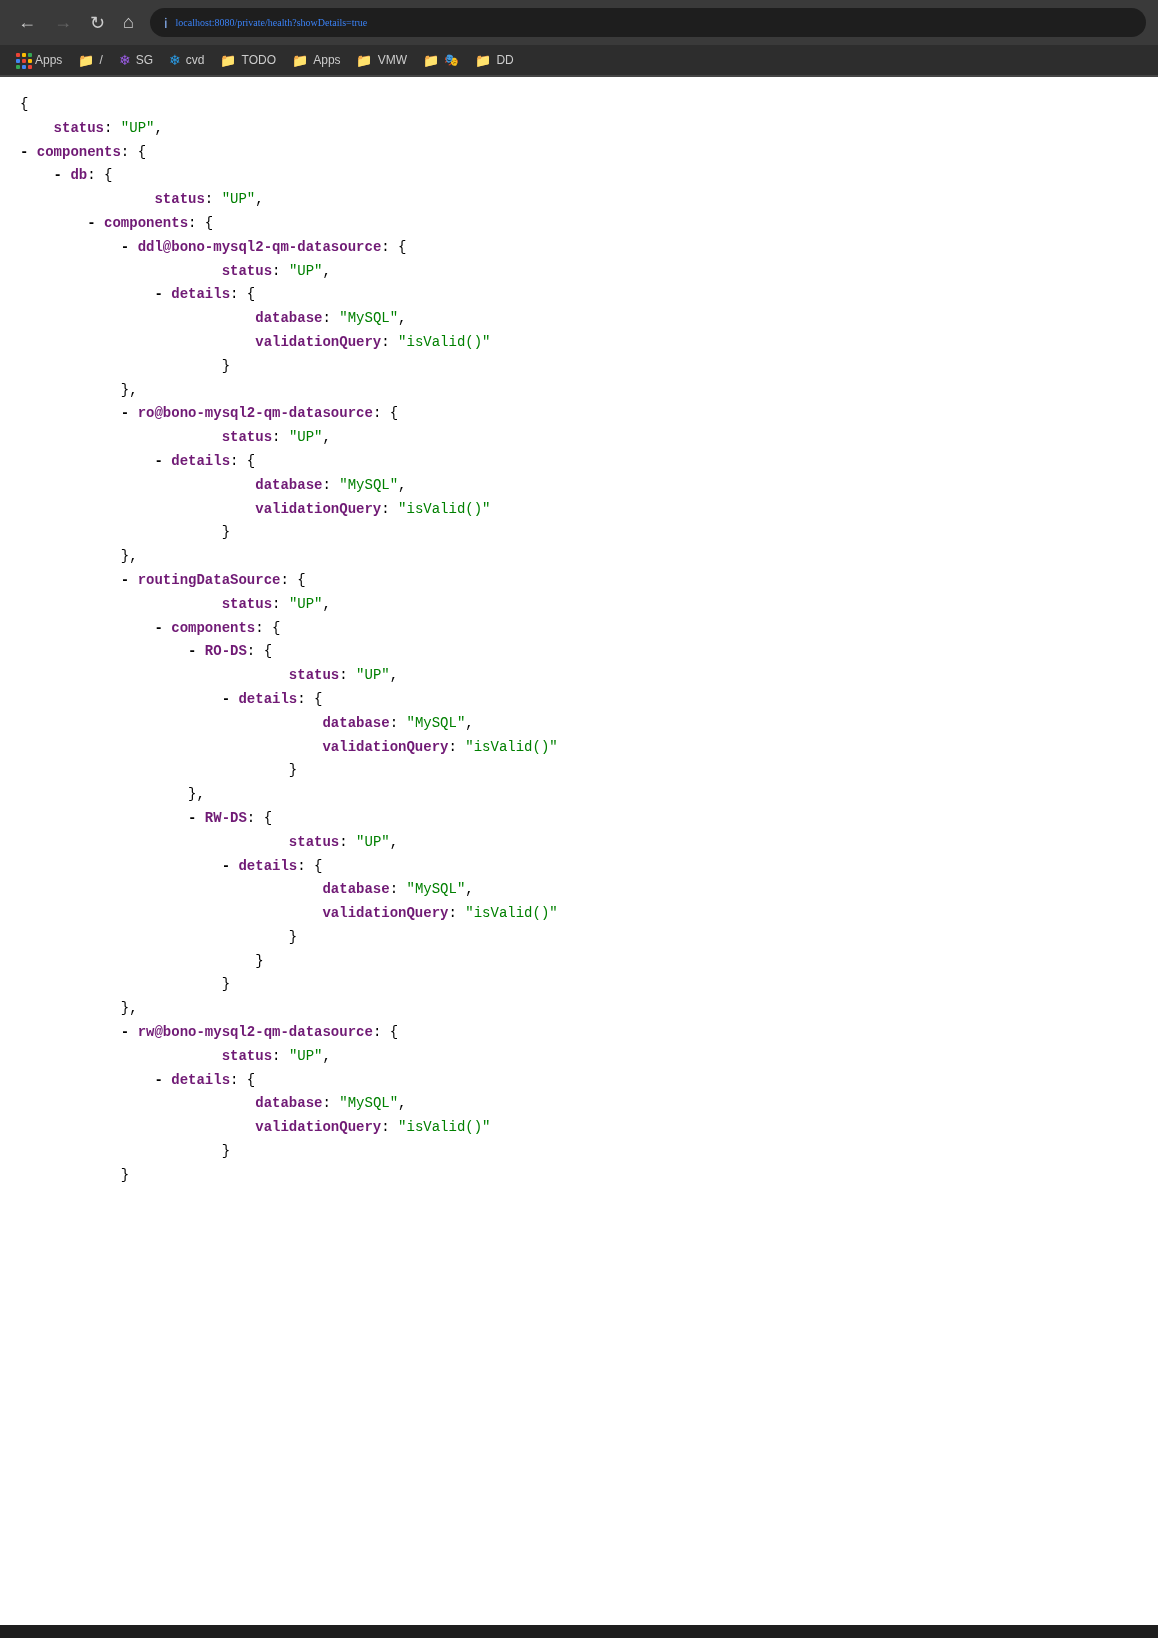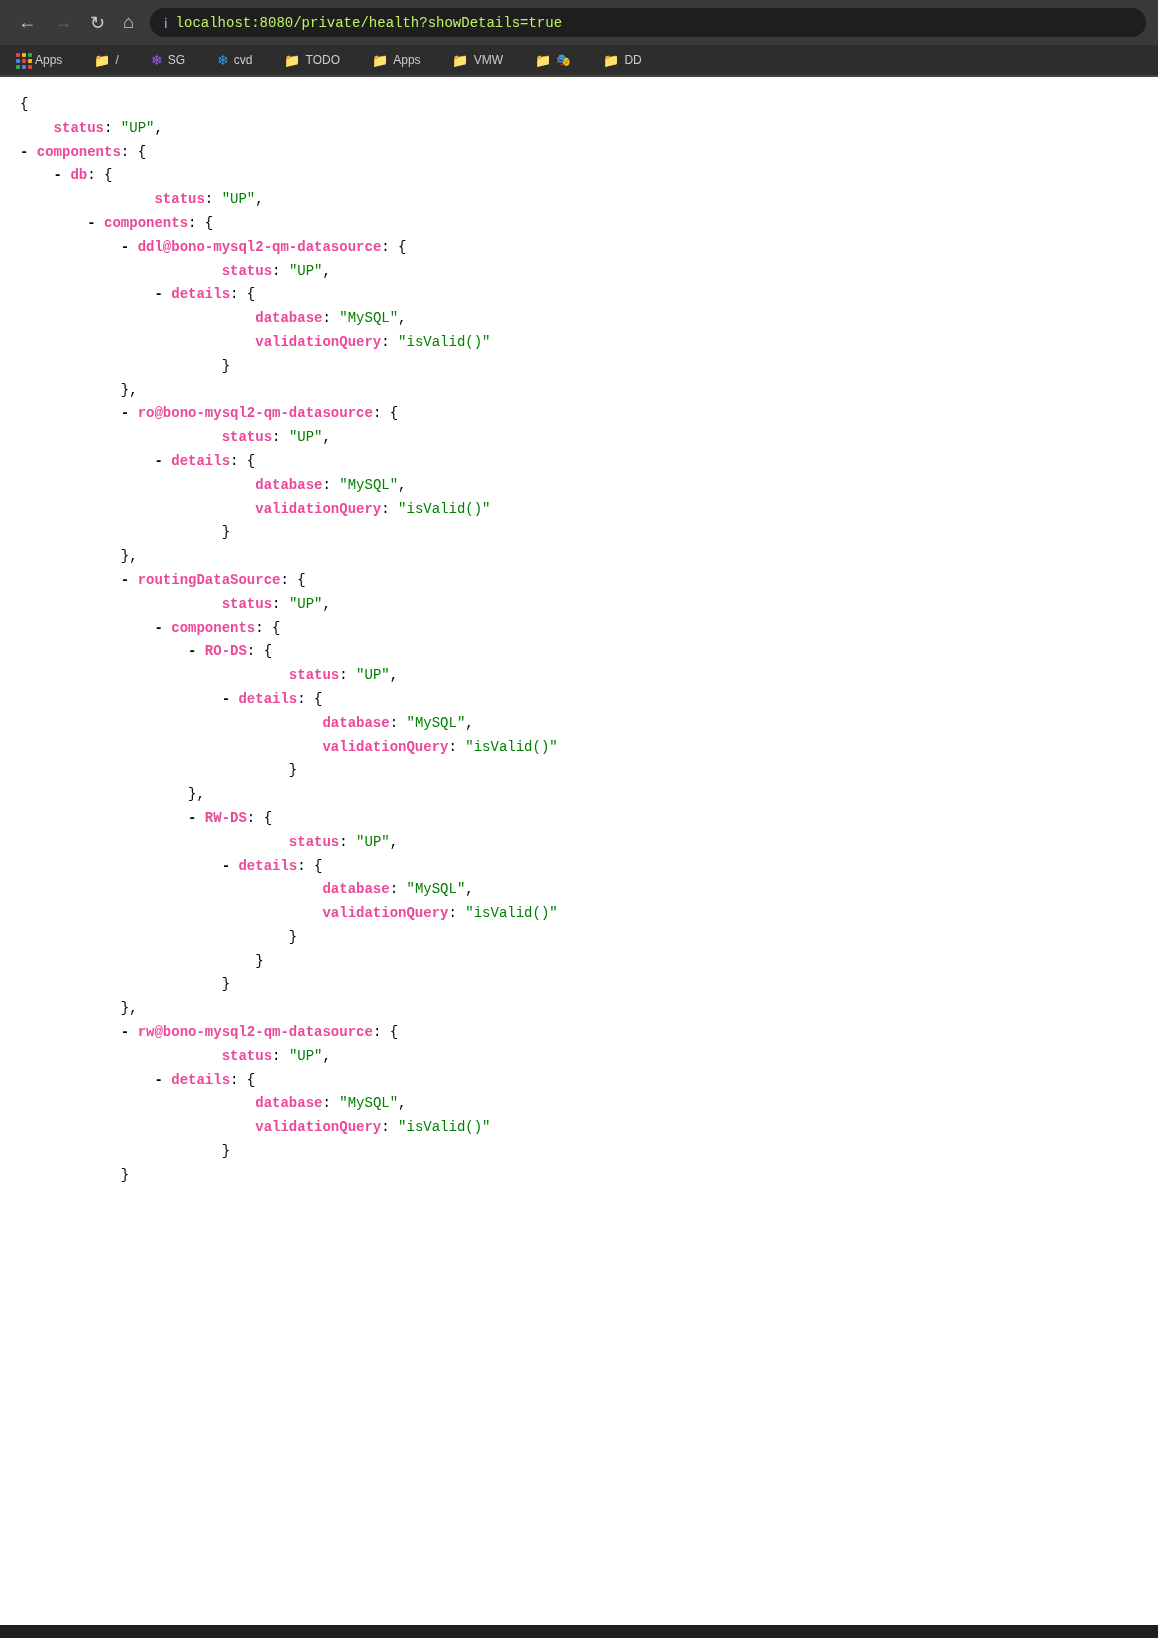--- a/index.html
+++ b/index.html
@@ -50,31 +50,31 @@
       padding: 5px 14px;
       gap: 8px;
     }
 
     .address-info-icon {
       color: #8ab4f8;
       font-size: 14px;
     }
 
     .address-text {
-      color: #bef264;
-      font-size: 14px;
-      font-family: Liberation Mono, monospace;
+      color: #3b82f6;
+      font-size: 10px;
+      font-family: Liberation Serif, serif;
     }
 
     
     .bookmarks-bar {
       display: flex;
       align-items: center;
       padding: 4px 8px;
-      gap: 16px;
+      gap: 0;
       background: #2d2d2d;
       border-bottom: 1px solid #444;
     }
 
     .bookmark-item {
       display: flex;
       align-items: center;
       gap: 5px;
       padding: 3px 8px;
       border-radius: 4px;
@@ -98,21 +98,21 @@
       font-size: 14px;
       line-height: 1.7;
       color: #000000;
     }
 
     .json-line {
       display: block;
       white-space: pre;
     }
 
-    .key { color: #ec4899; font-weight: bold; }
+    .key { color: #701a75; font-weight: bold; }
     .string-val { color: #008000; }
     .punctuation { color: #000000; }
     .dash { color: #000000; font-weight: bold; }
   </style>
 </head>
 <body>
 
 <div class="browser-chrome">
   <div class="browser-toolbar">
     <div class="nav-buttons">

